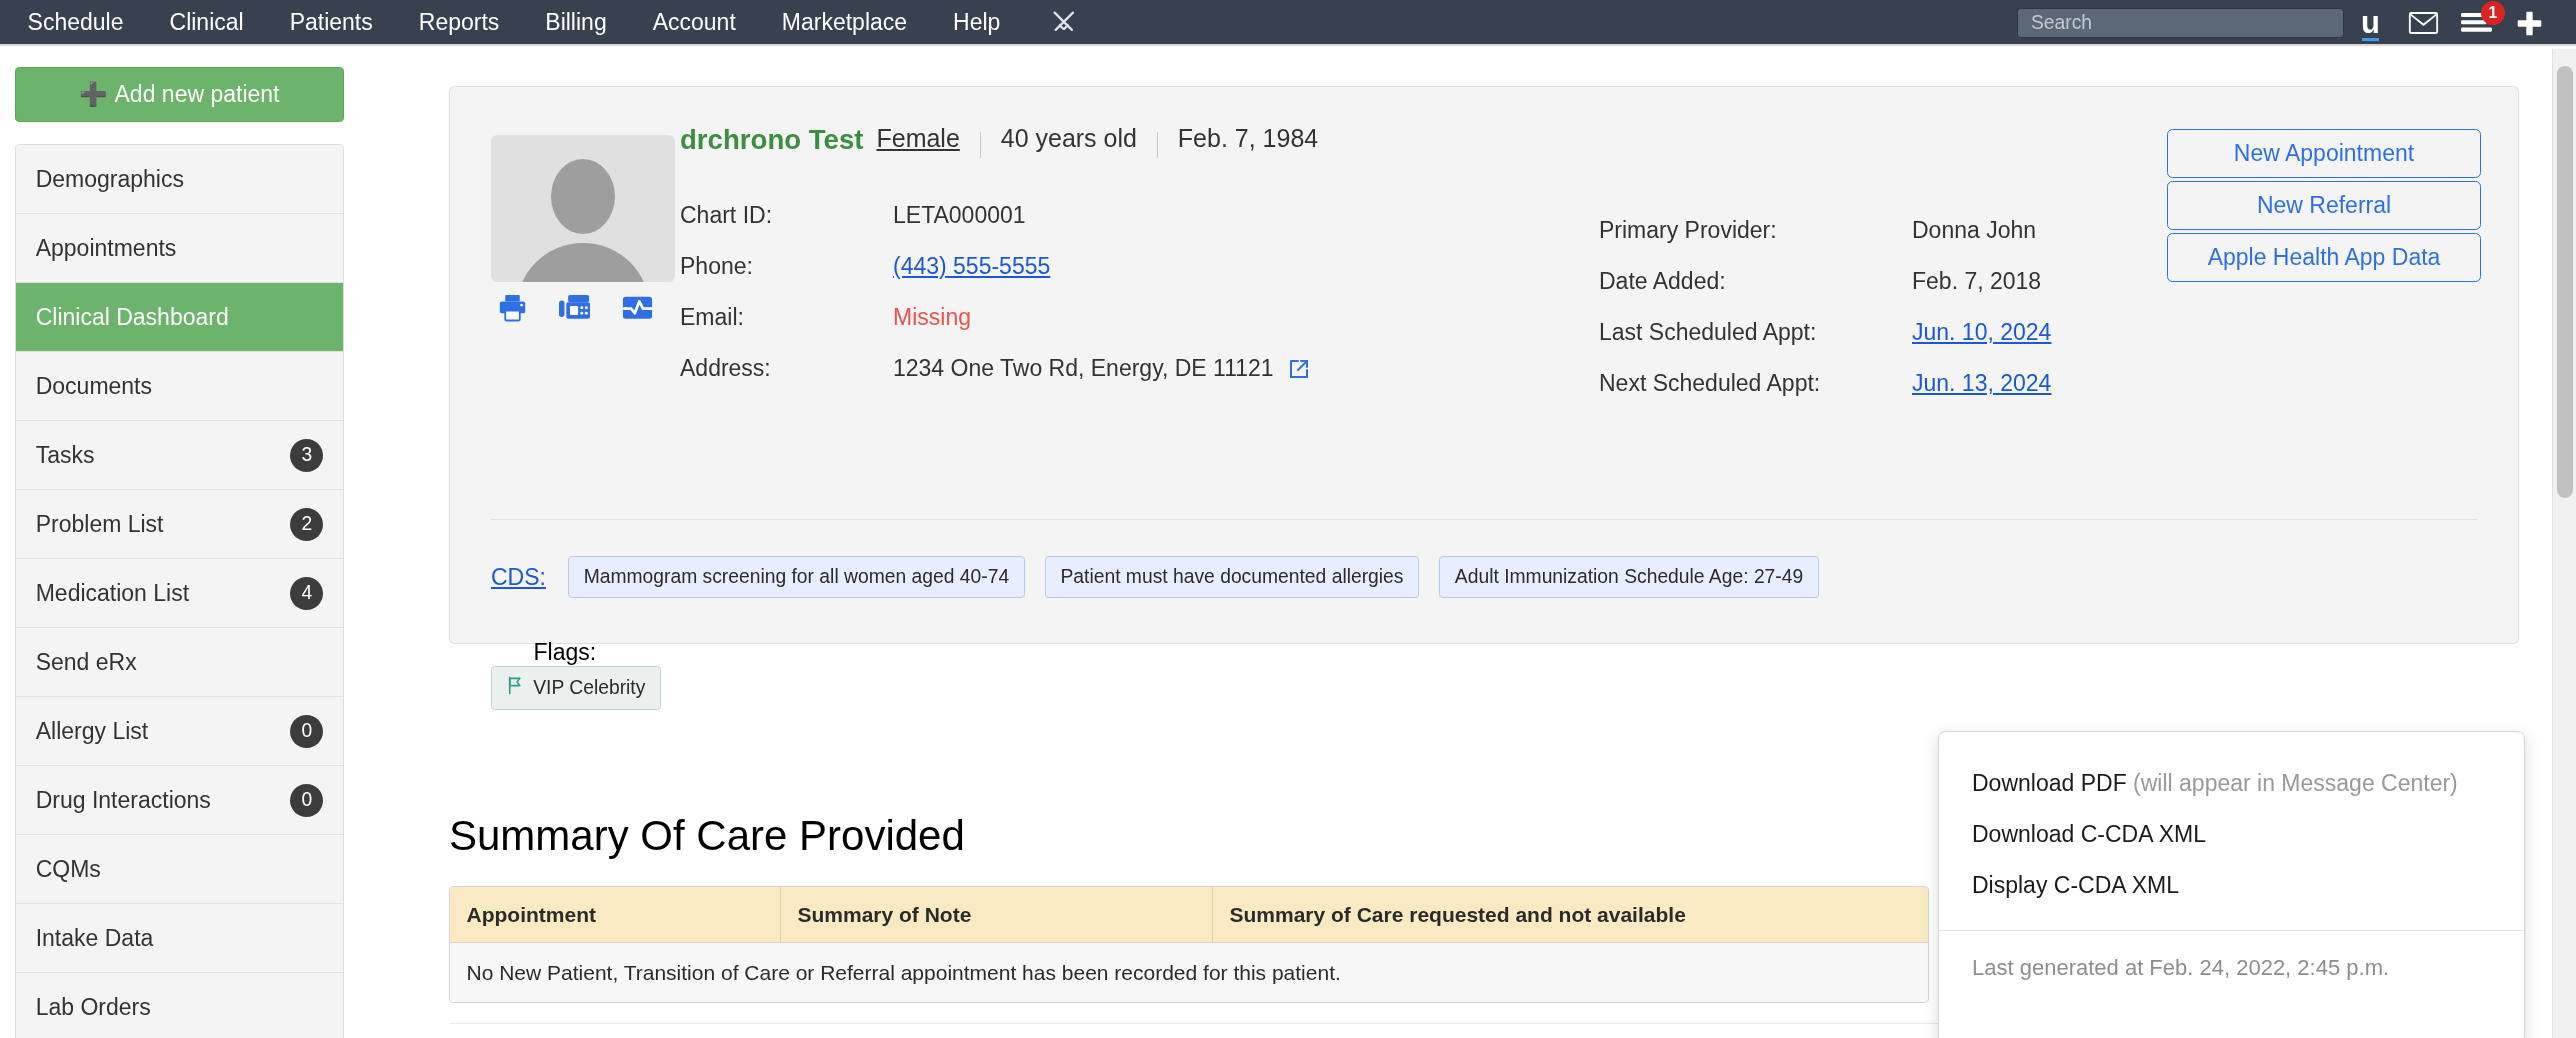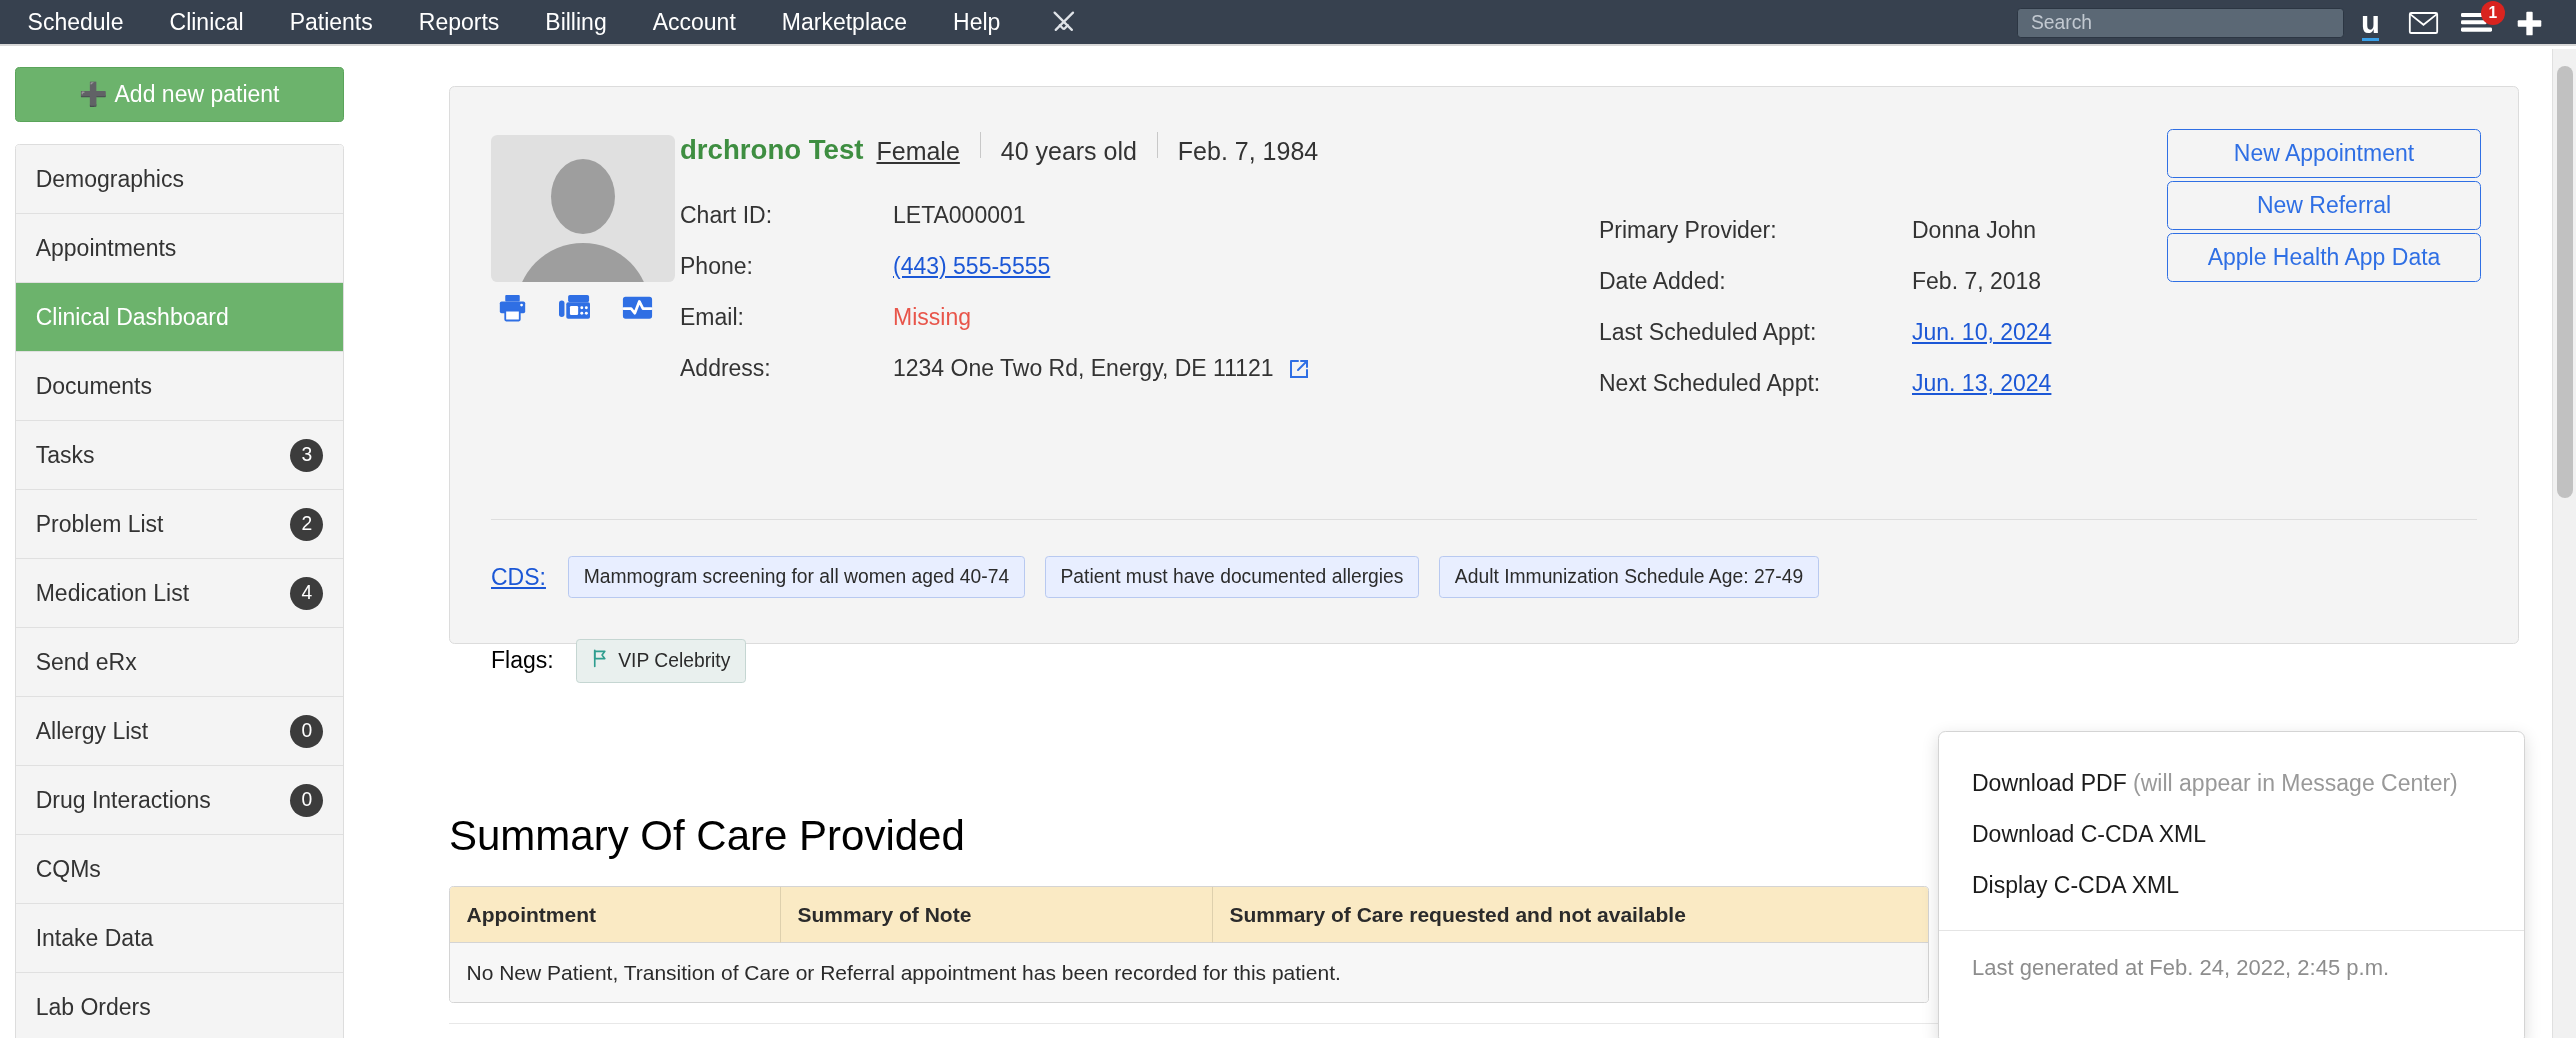--- a/index.html
+++ b/index.html
@@ -152,21 +152,21 @@
     border-radius: 67px 67px 0 0;
   }
   #quick-icons {
     position: absolute; left: 48px; top: 207px;
     display: flex; gap: 32px; align-items: center;
   }
   .q-icon { cursor: pointer; }
 
   #patient-main { position: absolute; left: 230px; top: 37px; }
   #patient-title {
-    display: flex; align-items: flex-end;
+    display: flex; align-items: flex-start;
     font-size: 25px; color: #333333;
     height: 42px;
   }
   #patient-name { color: #3e8e41; font-weight: bold; font-size: 27.6px; margin-right: 13px; }
   #patient-sex { margin-right: 20px; text-decoration: underline; }
   .vsep {
     display: inline-block; width: 0.9px; height: 26px;
     background: #c8c8c8; margin-right: 20px;
     align-self: center;
   }
@@ -212,21 +212,21 @@
     background: #e8eeff; border: 0.9px solid #b8c9f0;
     border-radius: 3.7px;
     font-size: 19.3px; color: #2b2b2b;
     padding: 9.2px 14.7px;
     margin-right: 20px;
     white-space: nowrap;
     cursor: pointer;
   }
   #flags-row {
     position: absolute; left: 41px; top: 552px;
-    display: flex; align-items: center;
+    display: flex; align-items: center; flex-direction: column;
   }
   #flags-label { font-size: 23px; margin-right: 22px; width: 63px; }
   .flag-chip {
     background: #e9f0ee; border: 0.9px solid #c5d6d2;
     border-radius: 3.7px;
     font-size: 19.3px; color: #2b2b2b;
     padding: 9.2px 14.7px;
     display: flex; align-items: center; gap: 10px;
     white-space: nowrap;
     cursor: pointer;

